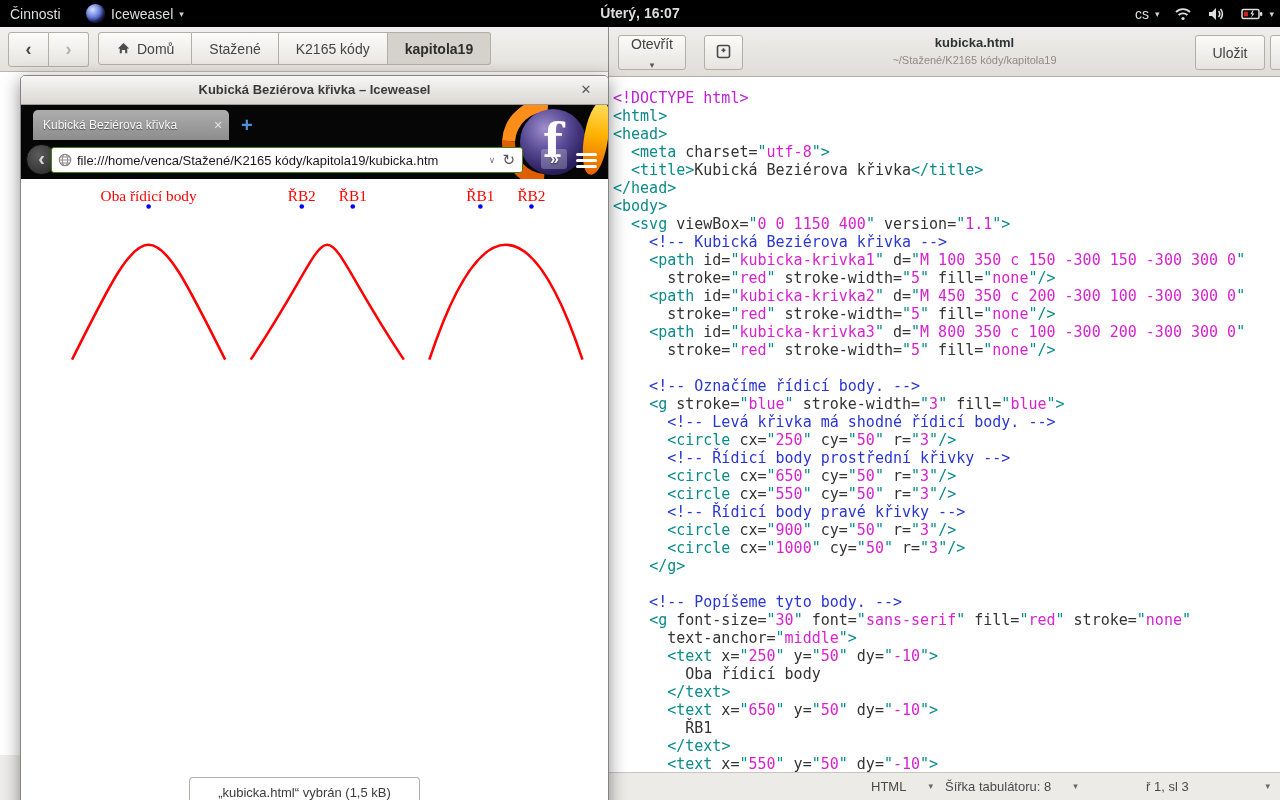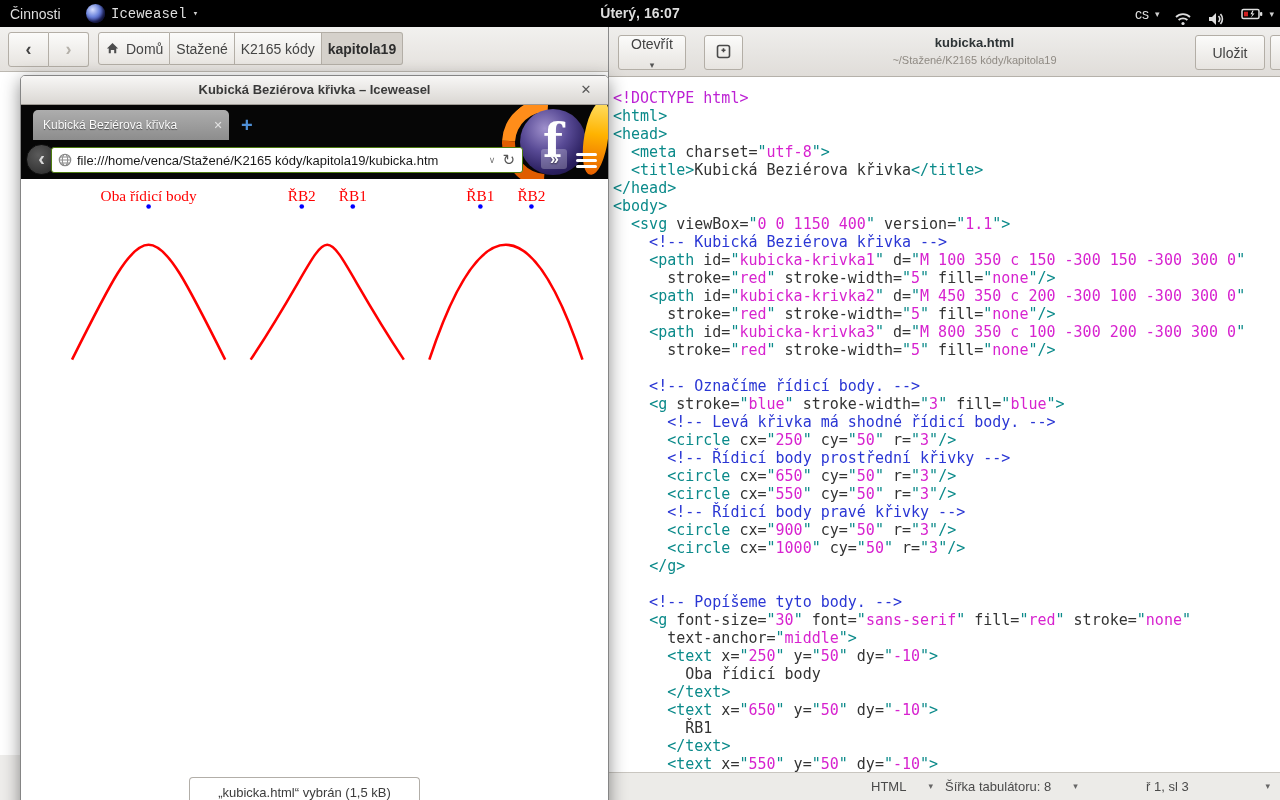--- a/index.html
+++ b/index.html
@@ -3,37 +3,37 @@
 <meta charset="utf-8">
 <style>
   html,body{margin:0;padding:0;}
   body{font-family:"Liberation Sans",sans-serif;}
   .screen{position:relative;width:1280px;height:800px;overflow:hidden;background:#fff;}
 
   
   .topbar{position:absolute;left:0;top:0;width:1280px;height:27px;background:#000;color:#dedede;font-size:14px;}
   .tb-item{display:inline-flex;align-items:center;height:27px;gap:6px;color:#dedede;}
   .tb-activities{position:absolute;left:10px;top:0;}
-  .tb-appmenu{position:absolute;left:86px;top:0;font-family:Liberation Mono, monospace;}
+  .tb-appmenu{position:absolute;left:86px;top:0;}
   .iw-ico{width:19px;height:19px;border-radius:50%;background:radial-gradient(circle at 35% 30%,#d6deff 0%,#6e86dd 38%,#2c3а8e 70%,#141647 100%);background:radial-gradient(circle at 35% 30%,#d6deff 0%,#6e86dd 38%,#2c338e 70%,#141647 100%);box-shadow:inset -2px -2px 3px rgba(0,0,0,.6);}
   .tb-clock{position:absolute;left:50%;top:0;transform:translateX(-50%);font-weight:bold;line-height:27px;}
-  .tb-right{position:absolute;right:6px;top:0;height:27px;display:flex;align-items:flex-end;gap:15px;}
+  .tb-right{position:absolute;right:6px;top:0;height:27px;display:flex;align-items:center;gap:15px;}
   .caret{font-size:9px;color:#cfcfcf;}
   .tb-svg{display:block;}
 
   
   .nautilus{position:absolute;left:0;top:27px;width:608px;height:773px;background:#fff;}
   .nau-toolbar{position:absolute;left:0;top:0;width:100%;height:44px;background:linear-gradient(#f2f1ef,#e4e1dd);border-bottom:1px solid #bcb8b1;}
   .btn{display:inline-flex;align-items:center;justify-content:center;background:linear-gradient(#fbfbfa,#e7e4e0);border:1px solid #b3aea6;border-radius:3px;color:#424242;font-size:14px;}
   .navgroup{position:absolute;left:8px;top:5px;display:flex;}
   .navgroup .btn{width:39px;height:33px;border-radius:0;font-size:18px;font-weight:bold;}
   .navgroup .btn:first-child{border-radius:3px 0 0 3px;}
   .navgroup .btn:last-child{border-radius:0 3px 3px 0;border-left:none;color:#b4b0a9;}
   .breadcrumbs{position:absolute;left:98px;top:5px;display:flex;}
-  .crumb{display:inline-flex;align-items:center;gap:6px;height:33px;padding:0 6px;background:linear-gradient(#fbfbfa,#e9e6e2);border:1px solid #b3aea6;border-left:none;color:#454545;font-size:14px;box-sizing:border-box;}
+  .crumb{display:inline-flex;align-items:center;gap:6px;height:33px;padding:0 17px;background:linear-gradient(#fbfbfa,#e9e6e2);border:1px solid #b3aea6;border-left:none;color:#454545;font-size:14px;box-sizing:border-box;}
   .crumb:first-child{border-left:1px solid #b3aea6;border-radius:3px 0 0 3px;}
   .crumb:last-child{border-radius:0 3px 3px 0;}
   .crumb.active{background:#d5d1cb;font-weight:bold;color:#2e2e2e;}
   .nau-bottom{position:absolute;left:0;bottom:0;width:100%;height:45px;background:#eeedeb;}
   .status-popup{position:absolute;left:189px;top:769px;width:229px;height:31px;background:#fff;border:1px solid #b2aea8;border-bottom:none;border-radius:4px 4px 0 0;text-align:center;line-height:30px;font-size:13px;color:#3c3c3c;z-index:40;margin-top:8px;}
 
   
   .gedit{position:absolute;left:608px;top:27px;width:672px;height:773px;background:#fff;border-left:1px solid #8a8a8a;box-sizing:border-box;overflow:hidden;}
   .ged-header{position:absolute;left:0;top:0;width:100%;height:50px;background:linear-gradient(#efeeec,#e0ddd9);border-bottom:1px solid #b5b1aa;box-sizing:border-box;}
   .ged-header .btn{position:absolute;height:33px;}

